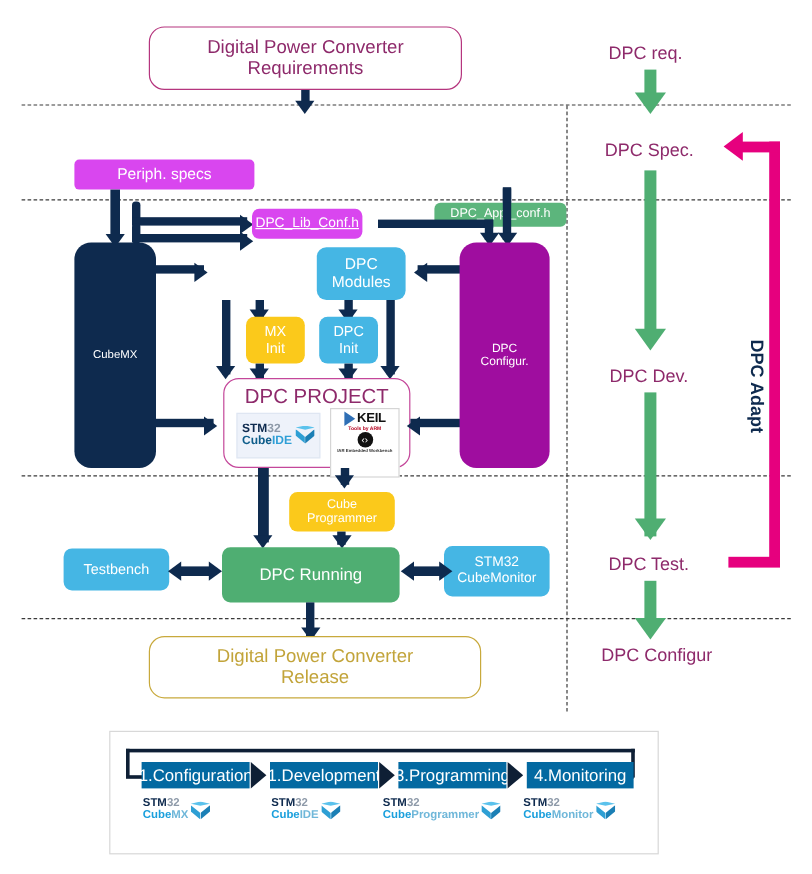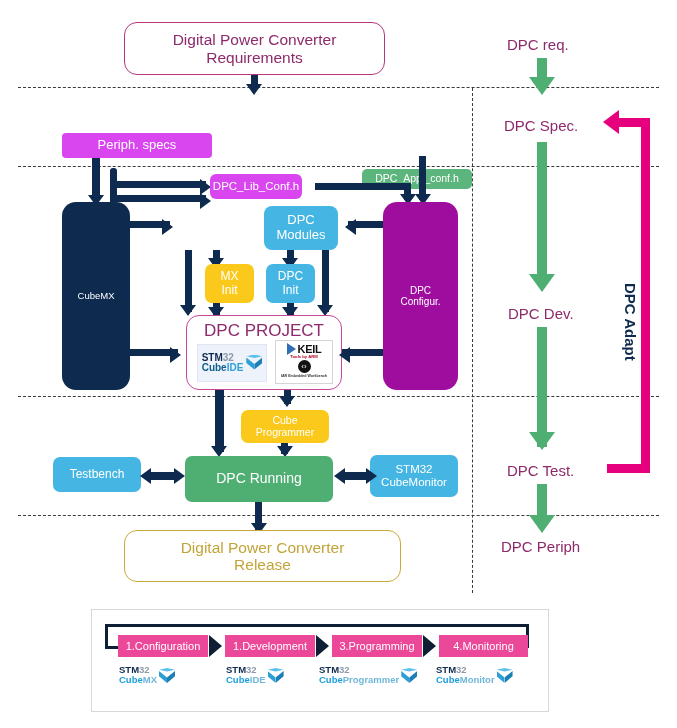--- a/index.html
+++ b/index.html
@@ -157,23 +157,23 @@
   .iar-sub { font-size:3.6px;color:#333;margin-top:1px;font-weight:700;}
 
   
   .legend {
     position:absolute;
     background:#ffffff;
     border:1px solid #d8d8d8;
   }
   .chip {
     position:absolute;
-    background:#ec4899;
+    background:#0369a1;
     color:#ffffff;
-    font-size:11px;
+    font-size:14px;
     display:flex;align-items:center;justify-content:center;
   }
   .chev {
     position:absolute;
     width:0;height:0;
     border-top:11px solid transparent;
     border-bottom:11px solid transparent;
     border-left:13px solid #0e1f35;
   }
   .loopline { position:absolute; background:#0e1f35; }
@@ -225,21 +225,21 @@
   <div class="cn" style="left:92px; top:156px; width:8px; height:42px;"></div>
   <div class="arrowhead ah-down" style="left:88px; top:193px;"></div>
 
   <div class="cn" style="left:110px; top:166px; width:7px; height:18px; border-radius:3px;"></div>
   <div class="cn" style="left:110px; top:179px; width:96px; height:7px;"></div>
   <div class="arrowhead ah-right" style="left:200px; top:177px;"></div>
   <div class="cn" style="left:110px; top:184px; width:7px; height:17px; border-radius:3px;"></div>
   <div class="cn" style="left:110px; top:193px; width:96px; height:7px;"></div>
   <div class="arrowhead ah-right" style="left:200px; top:191px;"></div>
 
-  <div class="node n-magenta" style="left:210px; top:172px; width:92px; height:25px; font-size:11.5px; border-radius:6px;">
+  <div class="node n-magenta" style="left:210px; top:172px; width:92px; height:25px; font-size:11.5px; border-radius:6px;text-decoration:underline;">
     <span>DPC_Lib_Conf.h</span>
   </div>
   <div class="node n-green-sm" style="left:362px; top:167px; width:110px; height:20px; font-size:10.5px;">
     <span>DPC_Appl_conf.h</span>
   </div>
 
   <div class="cn" style="left:315px; top:181px; width:96px; height:7px;"></div>
   <div class="cn" style="left:404px; top:181px; width:7px; height:17px;"></div>
   <div class="arrowhead ah-down" style="left:400px; top:192px;"></div>
 
@@ -298,21 +298,21 @@
         <div class="l1"><span>STM</span><span class="g">32</span></div>
         <div class="l2"><span class="b">Cube</span><span>IDE</span></div>
       </div>
       <div class="cube" style="margin-left:3px;">
         <div class="top"></div>
           <div class="lf"></div>
           <div class="rt"></div>
       </div>
     </div>
 
-    <div class="keil-box" style="left:88px; top:24px; width:58px; height:44px;">
+    <div class="keil-box" style="left:88px; top:24px; width:58px; height:58px;">
       <div class="keil-row">
         <div class="keil-tri"></div>
         <div class="keil-word">KEIL</div>
       </div>
       <div class="keil-sub">Tools by ARM</div>
       <div class="iar-dot">‹›</div>
       <div class="iar-sub">IAR Embedded Workbench</div>
     </div>
   </div>
 
@@ -373,21 +373,21 @@
   <div class="ah-gdown" style="left:529px; top:272px;"></div>
 
   <div class="rail-label" style="left:508px; top:303px;">DPC Dev.</div>
   <div class="gbar" style="left:537px; top:325px; width:10px; height:120px;"></div>
   <div class="ah-gdown" style="left:529px; top:430px;"></div>
 
   <div class="rail-label" style="left:507px; top:460px;">DPC Test.</div>
   <div class="gbar" style="left:537px; top:482px; width:10px; height:40px;"></div>
   <div class="ah-gdown" style="left:529px; top:513px;"></div>
 
-  <div class="rail-label" style="left:501px; top:536px;">DPC Periph</div>
+  <div class="rail-label" style="left:501px; top:536px;">DPC Configur</div>
 
   <div class="mbar" style="left:641px; top:116px; width:9px; height:354px;"></div>
   <div class="mbar" style="left:618px; top:116px; width:32px; height:9px;"></div>
   <div class="ah-mleft" style="left:603px; top:108px;"></div>
   <div class="mbar" style="left:607px; top:462px; width:43px; height:9px;"></div>
   <div class="adapt-label" style="left:622px; top:281px;">DPC Adapt</div>
 
   <div class="legend" style="left:91px; top:607px; width:458px; height:103px;"></div>
 
   <div class="loopline" style="left:105px; top:622px; width:424px; height:2.5px;"></div>

